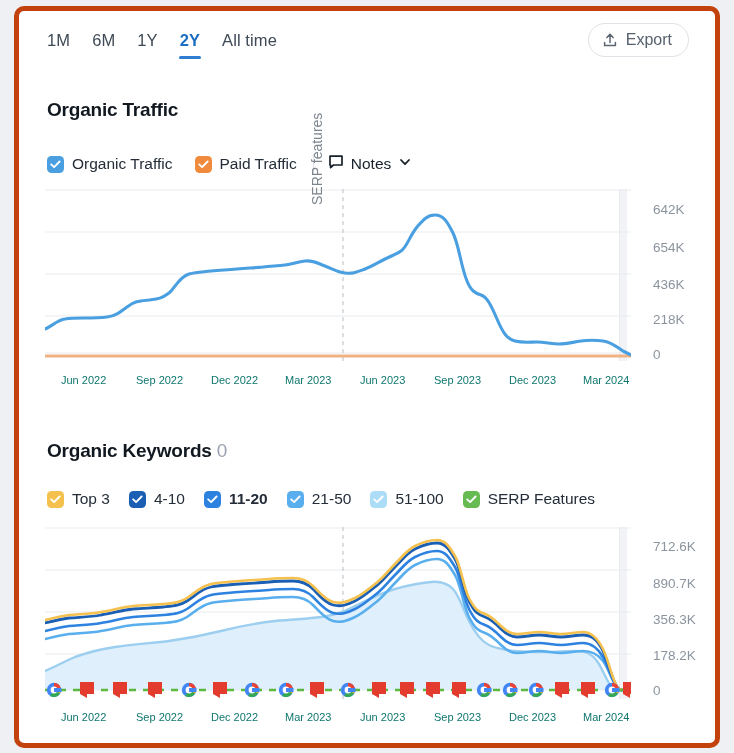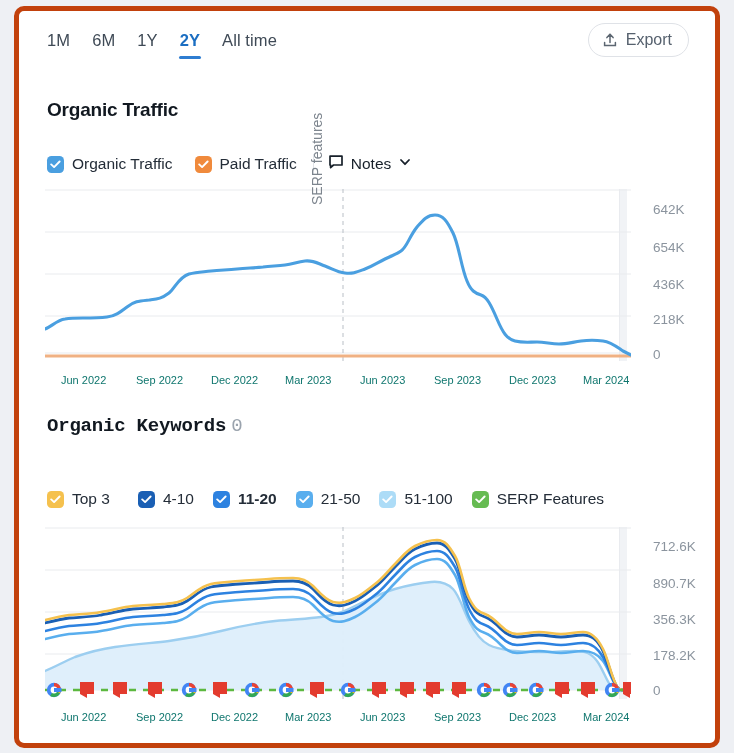--- a/index.html
+++ b/index.html
@@ -173,26 +173,26 @@
 
   <div class="xlab" style="left:42px;top:363px;">Jun 2022</div>
   <div class="xlab" style="left:117px;top:363px;">Sep 2022</div>
   <div class="xlab" style="left:192px;top:363px;">Dec 2022</div>
   <div class="xlab" style="left:266px;top:363px;">Mar 2023</div>
   <div class="xlab" style="left:341px;top:363px;">Jun 2023</div>
   <div class="xlab" style="left:415px;top:363px;">Sep 2023</div>
   <div class="xlab" style="left:490px;top:363px;">Dec 2023</div>
   <div class="xlab" style="left:564px;top:363px;">Mar 2024</div>
 
-  <div class="sec-title" style="top:404px;font-family:Liberation Mono, monospace;">
+  <div class="sec-title" style="top:429px;">
     <span>Organic Keywords</span><span class="count">0</span>
   </div>
 
   <div class="legend" style="top:479px;">
-    <div class="lg-item" style="margin-right:28px;">
+    <div class="lg-item" style="margin-right:19px;">
       <span class="cbx" style="background:#f5c14e;">
         <svg width="11" height="9" viewBox="0 0 11 9">
             <path d="M1.2 4.4 L4.1 7.1 L9.6 1.5" stroke="#fff" stroke-width="1.9" fill="none" stroke-linecap="round" stroke-linejoin="round"></path>
           </svg>
       </span>
       <span>Top 3</span>
     </div>
     <div class="lg-item" style="margin-right:19px;">
       <span class="cbx" style="background:#1a5fb4;">
         <svg width="11" height="9" viewBox="0 0 11 9">

